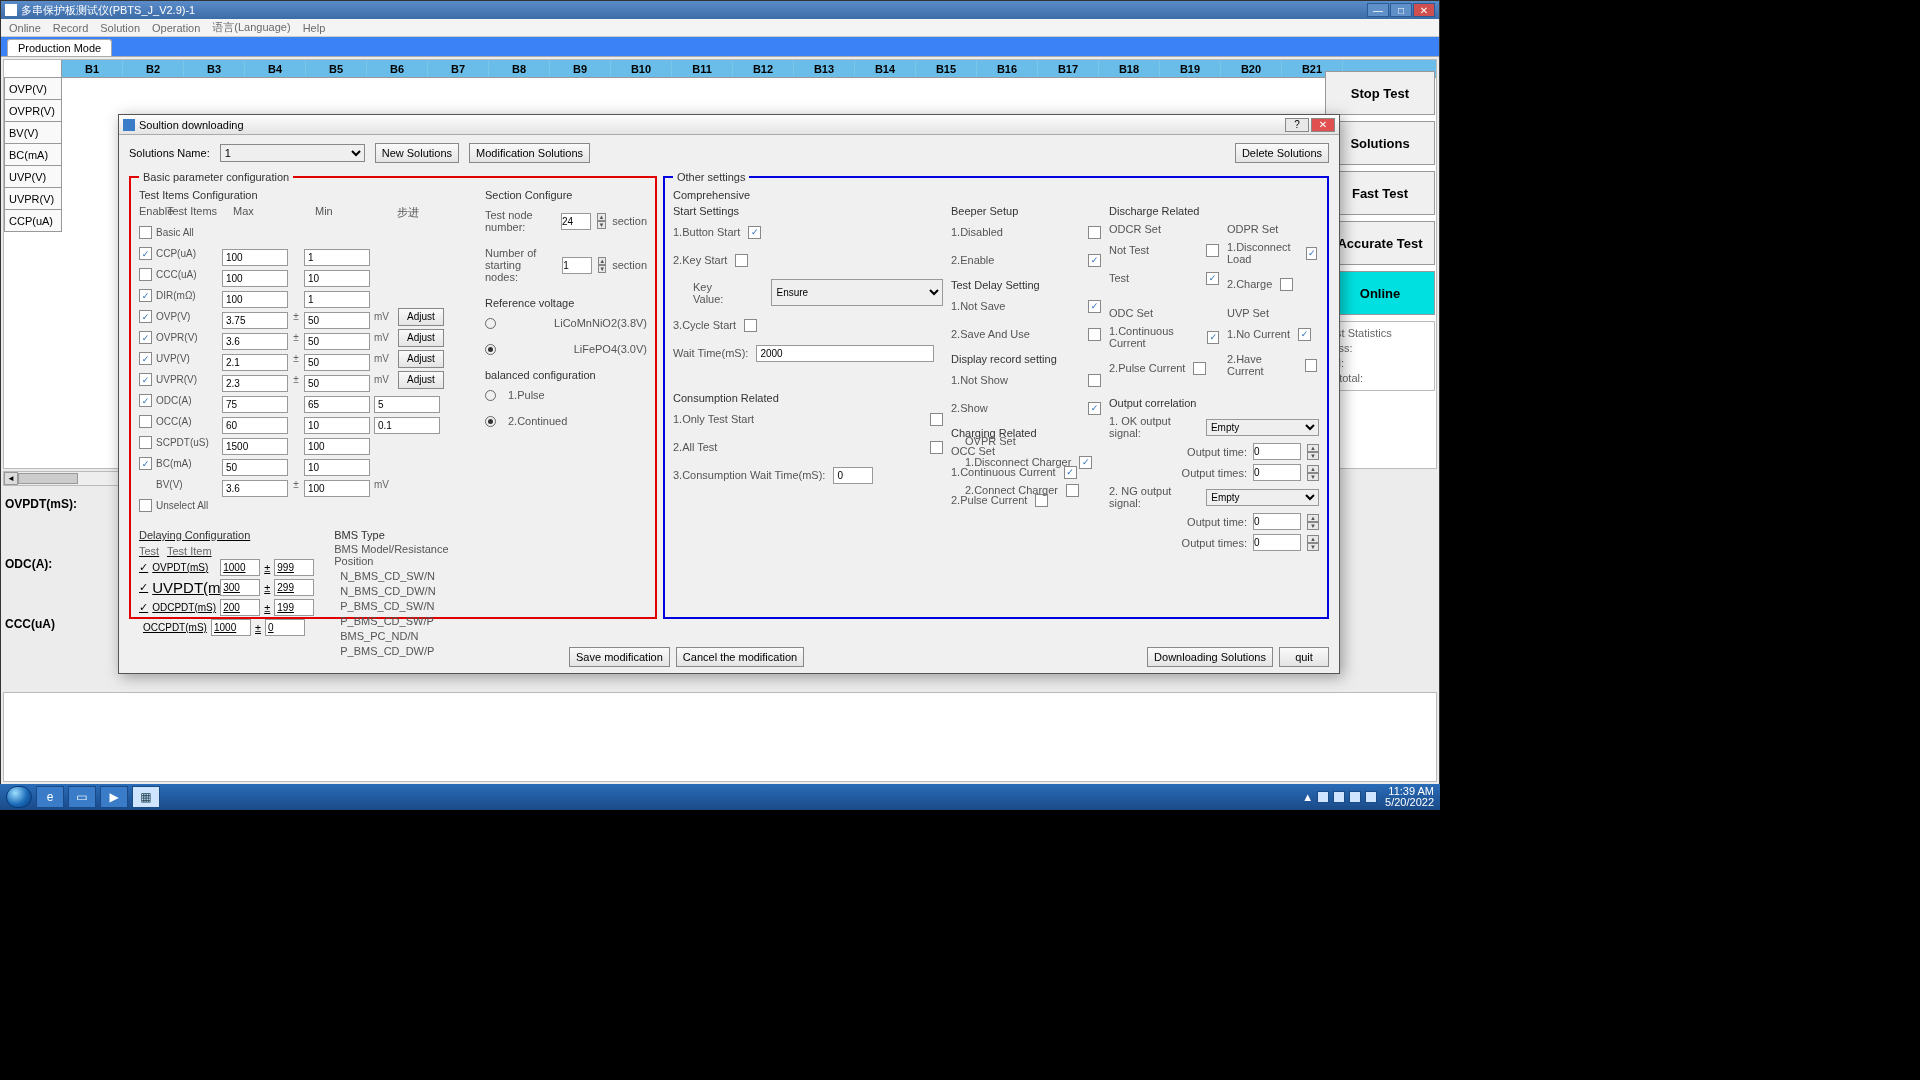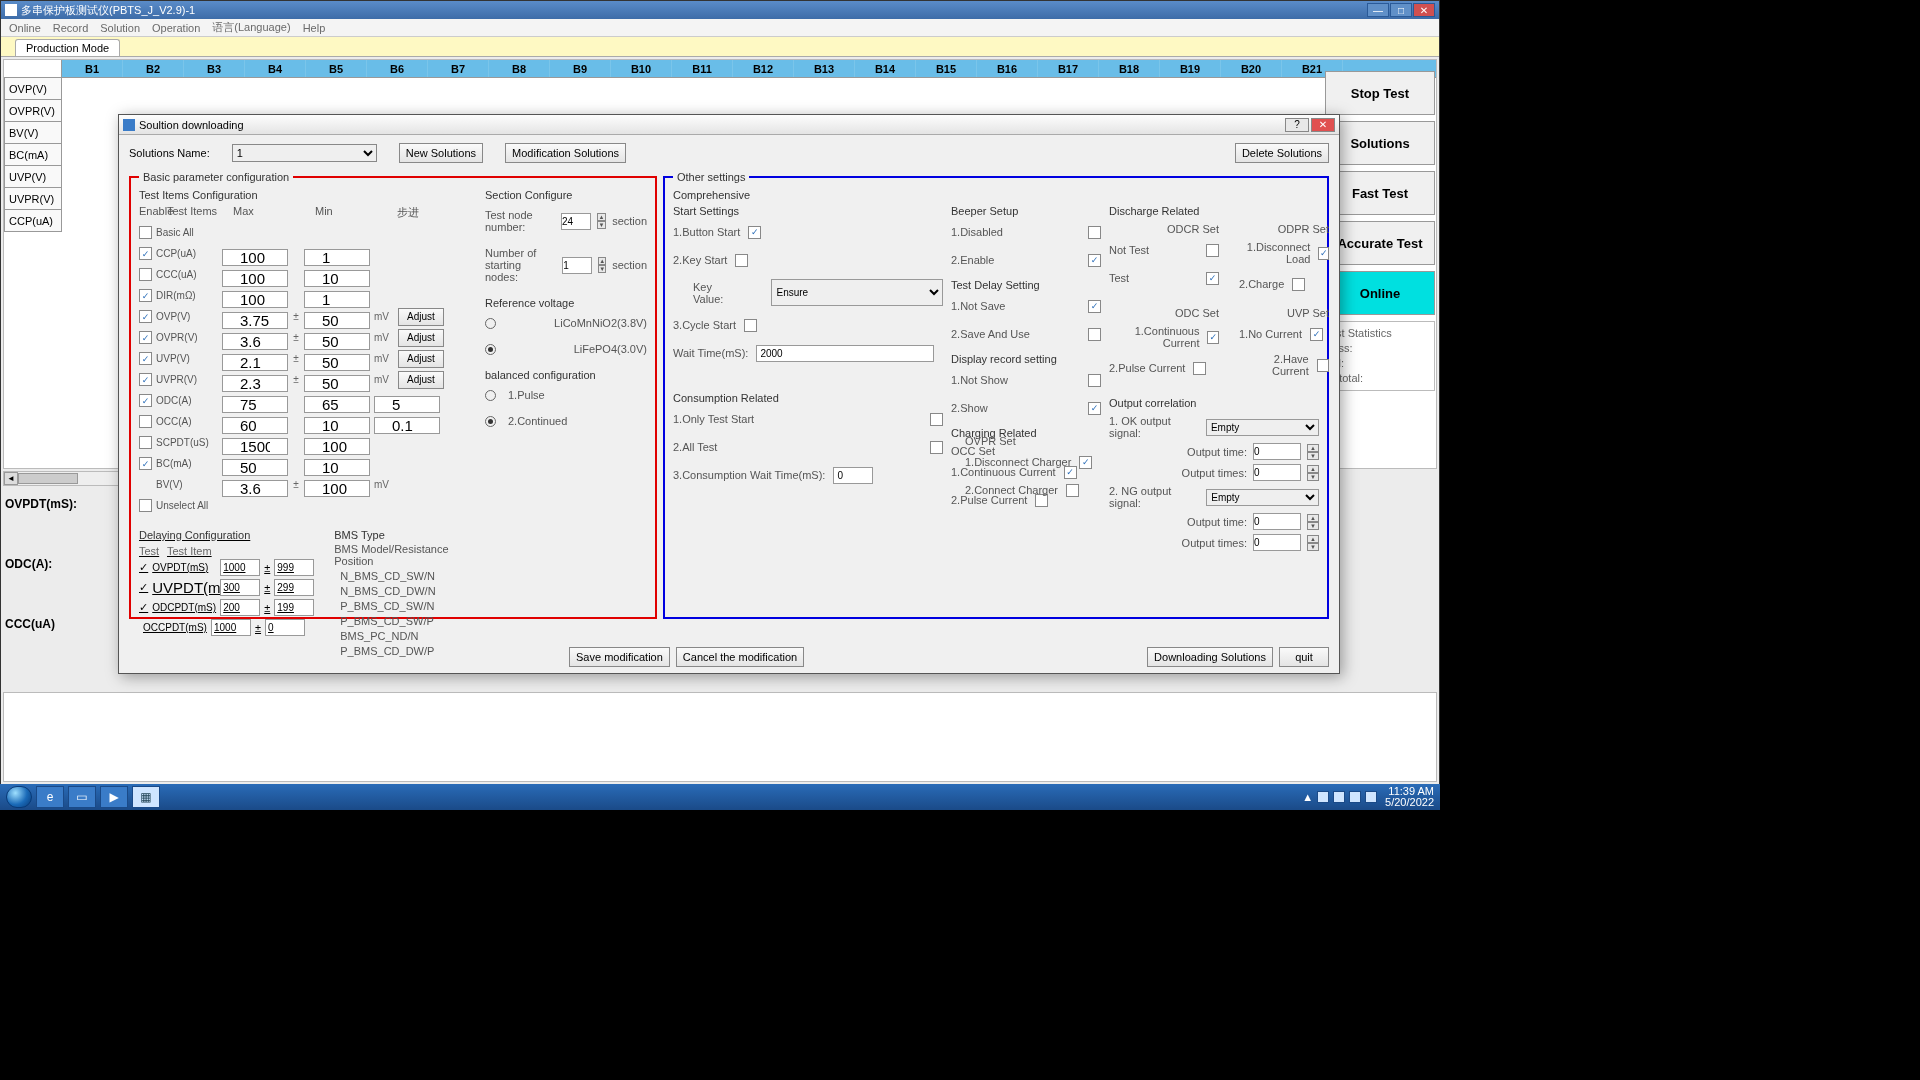--- a/index.html
+++ b/index.html
@@ -10,21 +10,21 @@
 .titlebar { height: 18px; background: linear-gradient(#5a8cc9,#3d6ca8); color: #fff; display: flex; align-items: center; padding: 0 4px; justify-content: space-between; }
 .titlebar .left { display: flex; align-items: center; gap: 4px; }
 .titlebar .icon { width: 12px; height: 12px; background: #fff; }
 .titlebar .wbtns { display: flex; gap: 1px; }
 .titlebar .wbtn { width: 22px; height: 14px; background: #6090c8; border: 1px solid #2a5a98; display: flex; align-items: center; justify-content: center; color: #fff; font-size: 10px; cursor: pointer; }
 .titlebar .wbtn.close { background: #d05050; }
 
 .menubar { height: 18px; background: #f4f4f4; border-bottom: 1px solid #ccc; display: flex; gap: 12px; padding: 0 8px; align-items: center; color: #6a6a6a; }
 .menubar span { cursor: pointer; }
 
-.tabstrip { height: 20px; background: #fef9c3; border-bottom: 1px solid #aaa; display: flex; align-items: flex-end; padding-left: 14px; }
+.tabstrip { height: 20px; background: #3b82f6; border-bottom: 1px solid #aaa; display: flex; align-items: flex-end; padding-left: 6px; }
 .tabstrip .tab { border: 1px solid #aaa; border-bottom: none; background: #fff; padding: 2px 10px; font-size: 11px; border-radius: 3px 3px 0 0; }
 
 .grid-area { position: absolute; left: 2px; top: 58px; right: 2px; height: 410px; background: #fff; border: 1px solid #bbb; }
 .col-headers { display: flex; height: 18px; background: #69bde8; border-bottom: 1px solid #999; }
 .col-headers .colh { border-right: 1px solid #7ac5ea; display: flex; align-items: center; justify-content: center; font-weight: bold; font-size: 11px; }
 .col-headers .rowhead { width: 58px; background: #fff; border-right: 1px solid #999; }
 .col-headers .colcell { width: 61px; }
 
 .row-headers { position: absolute; left: 0; top: 18px; width: 58px; }
 .row-headers .rh { height: 22px; border: 1px solid #999; border-top: none; background: #f9f9f9; display: flex; align-items: center; padding-left: 4px; font-size: 11px; }
@@ -47,21 +47,21 @@
 
 
 .dialog { position: absolute; left: 118px; top: 114px; width: 1222px; height: 560px; background: #f0f0f0; border: 1px solid #555; box-shadow: 3px 3px 14px rgba(0,0,0,.35); }
 .dlg-title { height: 20px; background: linear-gradient(#fdfdfd,#e4e4e4); border-bottom: 1px solid #aaa; display: flex; align-items: center; justify-content: space-between; padding: 0 4px; }
 .dlg-title .t { display:flex; gap:4px; align-items:center; }
 .dlg-title .dbtns { display:flex; gap:2px;}
 .dlg-title .db { width:24px; height:14px; border:1px solid #888; background:#e8e8e8; display:flex;align-items:center;justify-content:center;font-size:10px;cursor:pointer;}
 .dlg-title .db.close { background:#e05050; color:#fff;}
 
 .dlg-body { padding: 8px 10px; position: relative; height: 538px; }
-.toprow { display:flex; align-items:center; gap:22px; margin-bottom:8px;}
+.toprow { display:flex; align-items:center; gap:10px; margin-bottom:8px;}
 .toprow label{ font-size:11px;}
 .toprow select{ width:145px; height:18px; border:1px solid #888; font-size:11px;}
 .toprow button, .dlg-body button.small{ height:20px; padding:0 6px; border:1px solid #888; background:linear-gradient(#fafafa,#e4e4e4); font-size:11px; cursor:pointer;}
 .toprow .spacer{flex:1;}
 
 .main-cols { display:flex; gap:6px; }
 
 fieldset { border: 1px solid #888; padding: 6px 8px 8px; position: relative; }
 fieldset > legend { padding: 0 4px; font-size: 11px; color: #333; }
 .red-frame { border: 2px solid #e00000; width: 596px; height: 448px; }
@@ -72,21 +72,21 @@
 .tic-head { display:flex; font-size:10px; color:#555; margin-bottom:3px;}
 .tic-head span:nth-child(1){width:28px;}
 .tic-head span:nth-child(2){width:66px;}
 .tic-head span:nth-child(3){width:82px;}
 .tic-head span:nth-child(4){width:82px;}
 .tic-head span:nth-child(5){width:40px;}
 
 .tic-line { display:flex; align-items:center; gap:4px; margin-bottom:2px; height:19px;}
 .tic-line .cbx { width:13px; height:13px; border:1px solid #888; background:#fff; display:inline-flex;align-items:center;justify-content:center;font-size:9px;color:#2a6db8;}
 .tic-line .lbl { width: 62px; font-size:10px; color:#555;}
-.tic-line input[type=text]{ width:66px; height:17px; border:1px solid #999; background:#fff; padding:0 17px; font-size:15px;margin-top:8px;}
+.tic-line input[type=text]{ width:66px; height:17px; border:1px solid #999; background:#fff; padding:0 3px; font-size:10px;margin-top:8px;}
 .tic-line .pm{width:8px;text-align:center;font-size:10px;color:#666;}
 .tic-line .unit{width:20px;font-size:10px;color:#666;}
 .tic-line button.adj{width:46px;height:18px;border:1px solid #888;background:linear-gradient(#fafafa,#e4e4e4);font-size:10px;cursor:pointer;}
 
 .section-cfg { flex:1; font-size:10px; color:#555;}
 .section-cfg .sct-title{font-size:11px;color:#333;margin-bottom:8px;}
 .section-cfg .line{display:flex;align-items:center;gap:6px;margin-bottom:14px;}
 .section-cfg .line input{width:30px;height:17px;border:1px solid #999;font-size:10px;}
 .section-cfg .grp-title{margin:10px 0 8px;font-size:11px;color:#333;}
 .section-cfg .radio{width:11px;height:11px;border:1px solid #666;border-radius:50%;display:inline-block;vertical-align:middle;margin-right:6px;position:relative;}
@@ -105,21 +105,21 @@
 
 .blue-inner { display:grid; grid-template-columns: 270px 150px 210px; gap:8px; font-size:10px; color:#555;}
 .blue-inner .col{}
 .subgrp{margin-bottom:10px;}
 .subgrp .title{font-size:11px;color:#333;margin-bottom:6px;}
 .cline{display:flex;align-items:center;gap:8px;margin-bottom:10px;min-height:18px;}
 .cline .cbx{width:13px;height:13px;border:1px solid #888;background:#fff;display:inline-flex;align-items:center;justify-content:center;font-size:9px;color:#2a6db8;}
 .cline input[type=text]{height:17px;border:1px solid #999;padding:0 3px;font-size:10px;}
 .cline select{height:27px;border:1px solid #999;font-size:10px;width:178px;margin-left:20px;}
 
-.discharge-grid{display:grid;grid-template-columns:110px 90px;gap:4px 20px;text-align:right;}
+.discharge-grid{display:grid;grid-template-columns:110px 90px;gap:4px 8px;}
 .dout{display:flex;align-items:center;gap:6px;margin-bottom:4px;}
 .dout select{width:120px;height:17px;border:1px solid #999;font-size:10px;}
 .dout input{width:48px;height:17px;border:1px solid #999;font-size:10px;}
 .spin{display:inline-flex;flex-direction:column;width:12px;}
 .spin span{height:8px;border:1px solid #888;background:#e8e8e8;font-size:6px;line-height:6px;text-align:center;cursor:pointer;}
 
 .dlg-footer{position:absolute;bottom:6px;left:10px;right:10px;display:flex;justify-content:space-between;}
 .dlg-footer .grp{display:flex;gap:6px;}
 
 

